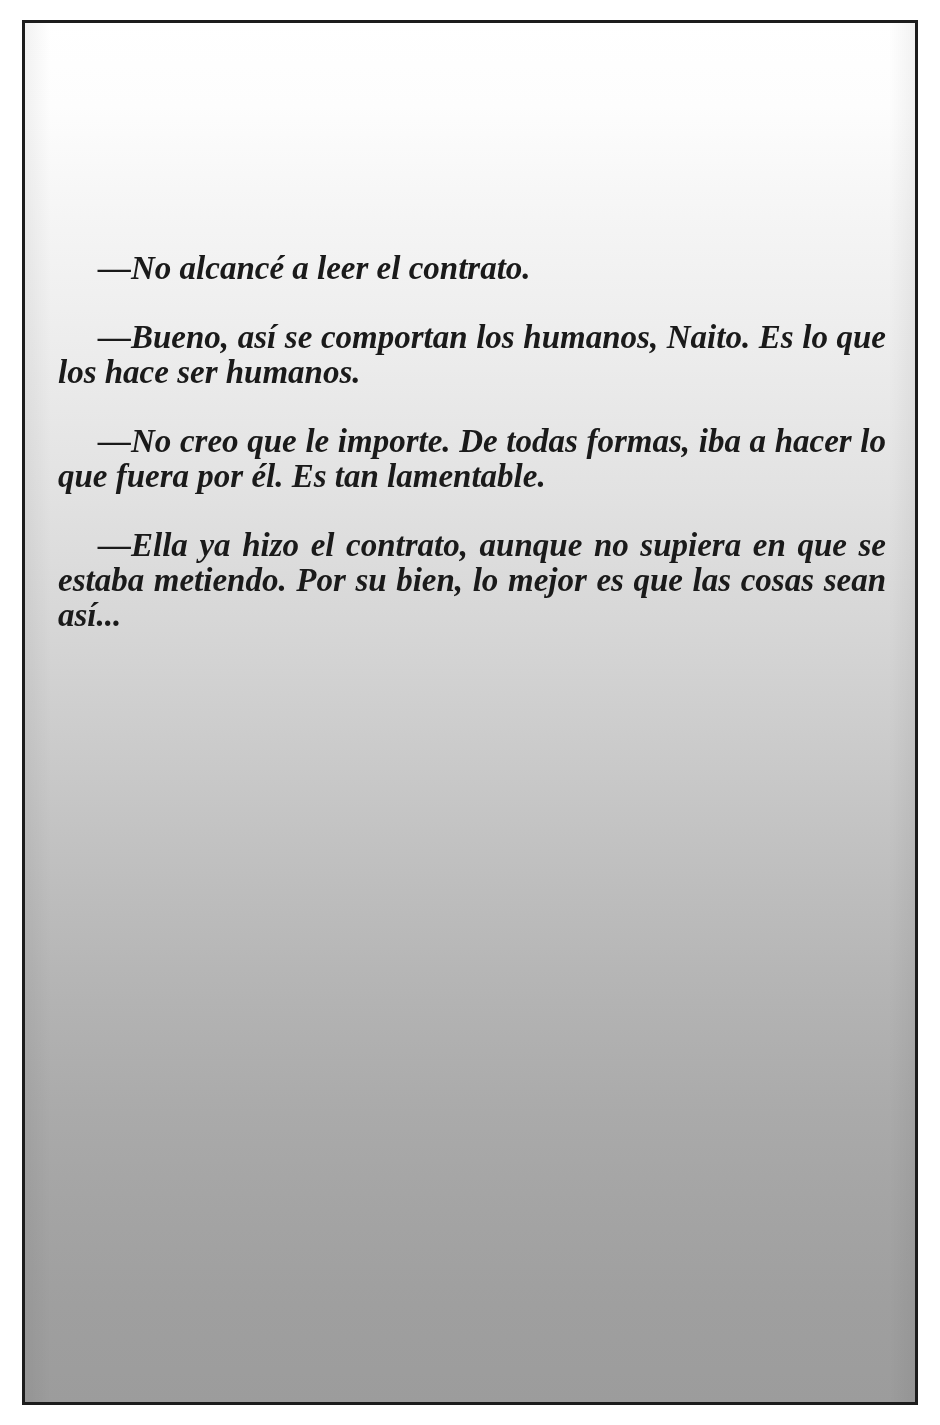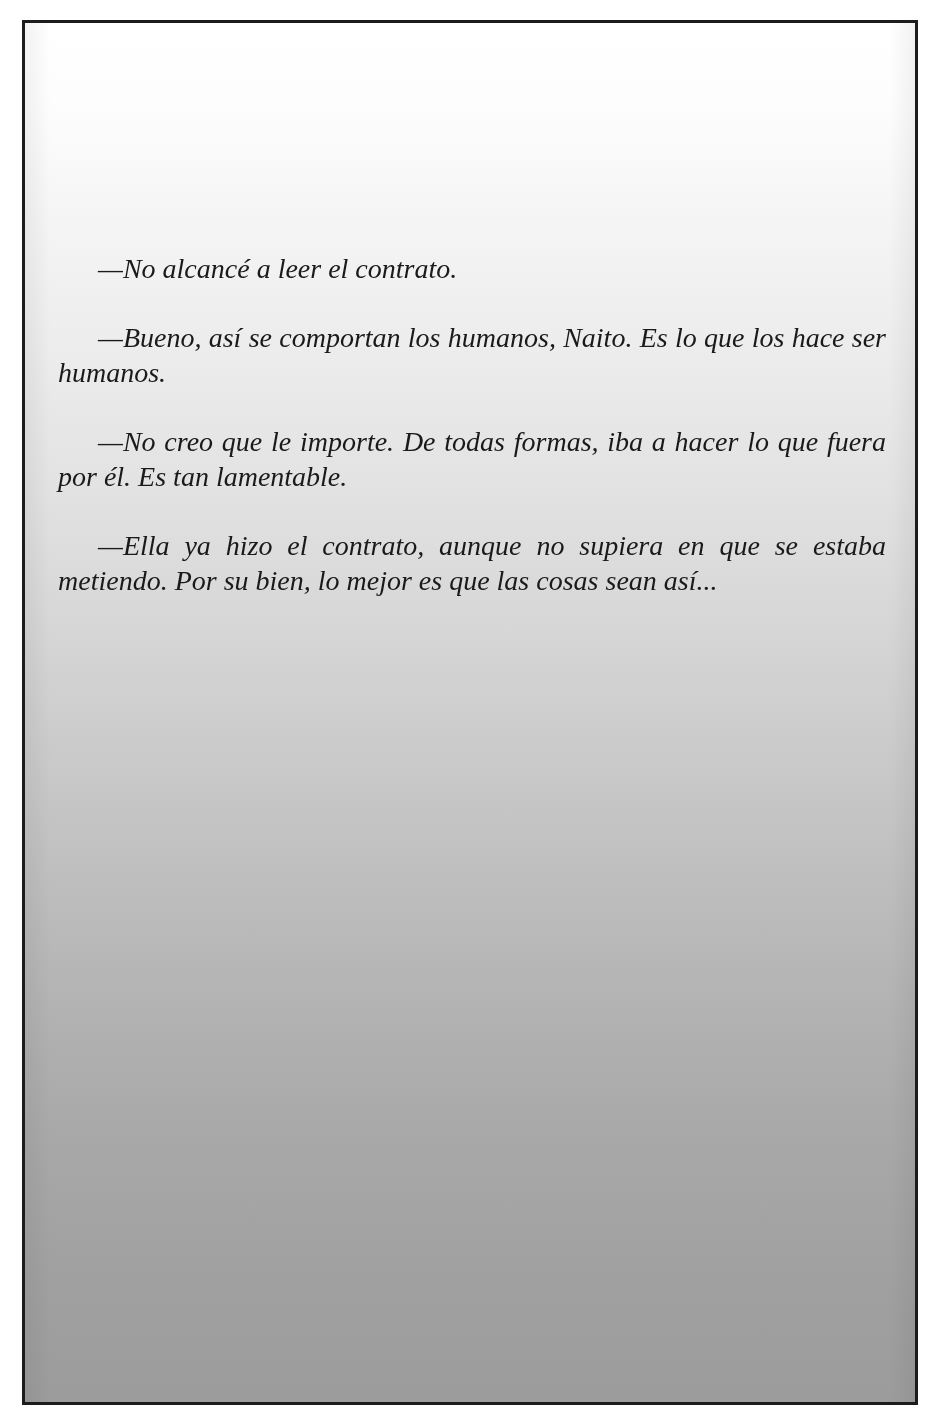--- a/index.html
+++ b/index.html
@@ -55,25 +55,26 @@
     position: absolute;
     left: 33px;
     top: 228px;
     width: 828px;
   }
 
   .para {
     margin: 0 0 34px 0;
     font-family: "Liberation Serif", serif;
     font-style: italic;
-    font-size: 28px;
+    font-size: 33px;
     line-height: 35px;
     color: #1a1a1a;
     text-align: justify;
     text-indent: 40px;
+    font-weight: bold;
     -webkit-font-smoothing: antialiased;
   }
   .para:last-child {
     margin-bottom: 12px;
   }
   
   .para.short {
     text-align: left;
   }
 </style>

